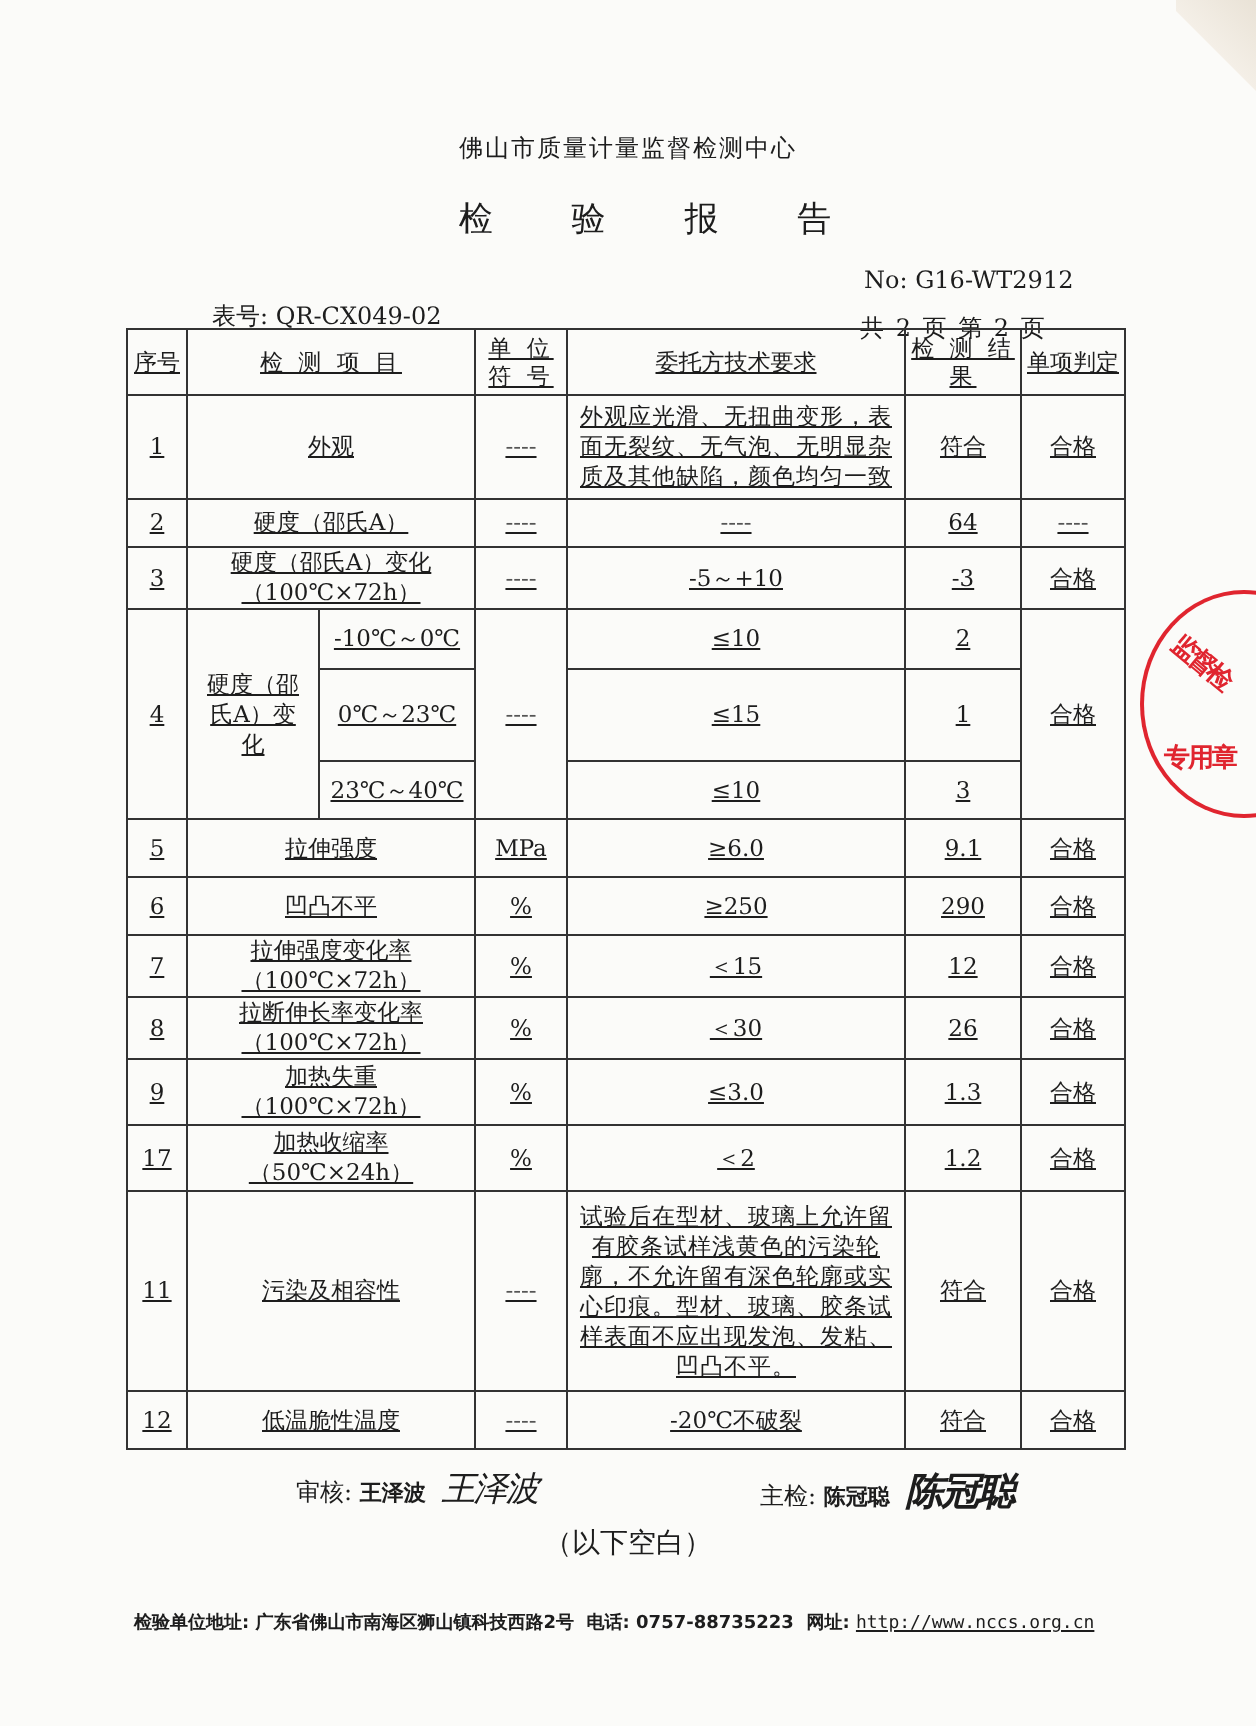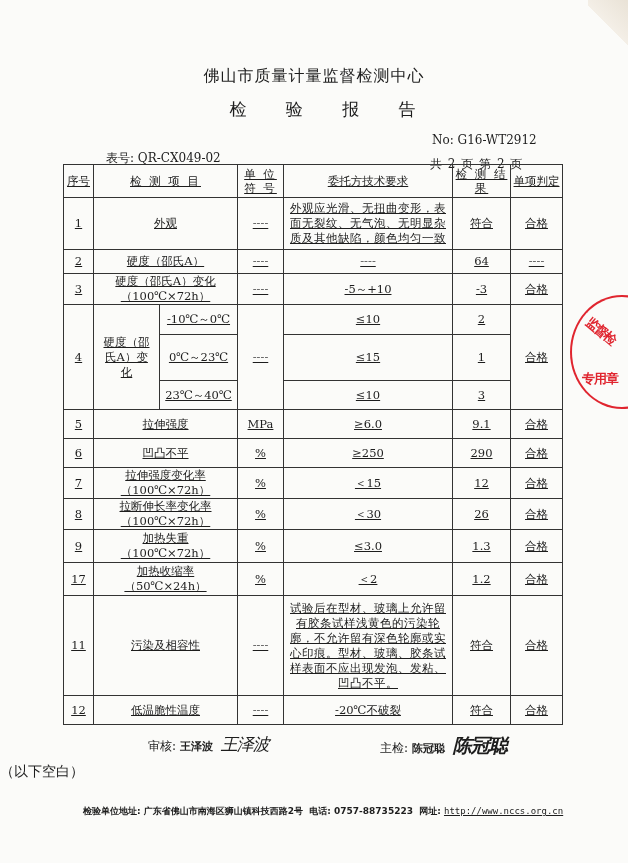--- a/index.html
+++ b/index.html
@@ -8,21 +8,21 @@
     background: #fbfbf9;
     font-family: "DejaVu Serif", "Liberation Serif", serif;
     color: #1d1d1d;
   }
   .corner-fold {
     position: absolute; right: 0; top: 0; width: 40px; height: 60px;
     background: linear-gradient(225deg, #e9e2d6 0%, #f4efe7 45%, transparent 46%);
   }
   .org-title {
     position: absolute; left: 0; width: 628px; top: 66px; text-align: center;
-    font-size: 16px; letter-spacing: 1px;
+    font-size: 12px; letter-spacing: 1px;
   }
   .doc-title {
     position: absolute; left: 0; width: 628px; top: 98px; text-align: center;
     font-size: 17px; letter-spacing: 17px; padding-left: 17px;
   }
   .report-no {
     position: absolute; left: 432px; top: 133px; font-size: 12px;
   }
   .form-no {
     position: absolute; left: 66px; top: 150px; font-size: 12px; margin-left: 40px;
@@ -43,25 +43,25 @@
   table.report th { letter-spacing: 2px; }
   td.req-text { text-align: left; padding: 1px 4px; line-height: 17px; letter-spacing: 0.5px; }
   .dash { color: #555; letter-spacing: 0; }
   .sig-row { position: absolute; top: 733px; font-size: 12px; }
   .sig-label { font-weight: bold; font-family: "DejaVu Sans", "Liberation Sans", sans-serif; font-size: 11px; }
   .signature {
     font-family: "DejaVu Serif", serif; font-style: italic; font-size: 17px;
     margin-left: 4px; letter-spacing: -1px;
   }
   .blank-note {
-    position: absolute; left: 0; width: 628px; top: 763px; font-size: 14px;
+    position: absolute; left: 0; width: 628px; top: 763px; text-align: center; font-size: 14px;
   }
   .footer {
     position: absolute; left: 67px; top: 805px; font-size: 9px; font-weight: bold;
-    font-family: "DejaVu Sans", "Liberation Sans", sans-serif; white-space: nowrap; margin-left: 16px;
+    font-family: "DejaVu Sans", "Liberation Sans", sans-serif; white-space: nowrap;
   }
   .footer .url { text-decoration: underline; font-family: "DejaVu Sans Mono", monospace; font-weight: normal; }
   .stamp {
     position: absolute; left: 570px; top: 295px; width: 100px; height: 110px;
     border: 2px solid #e0252f; border-radius: 50%; border-right-color: transparent;
     clip-path: inset(0 0 0 0);
   }
   .stamp-text {
     position: absolute; color: #e0252f; font-weight: bold; font-size: 13px;
     font-family: "DejaVu Sans", sans-serif;

